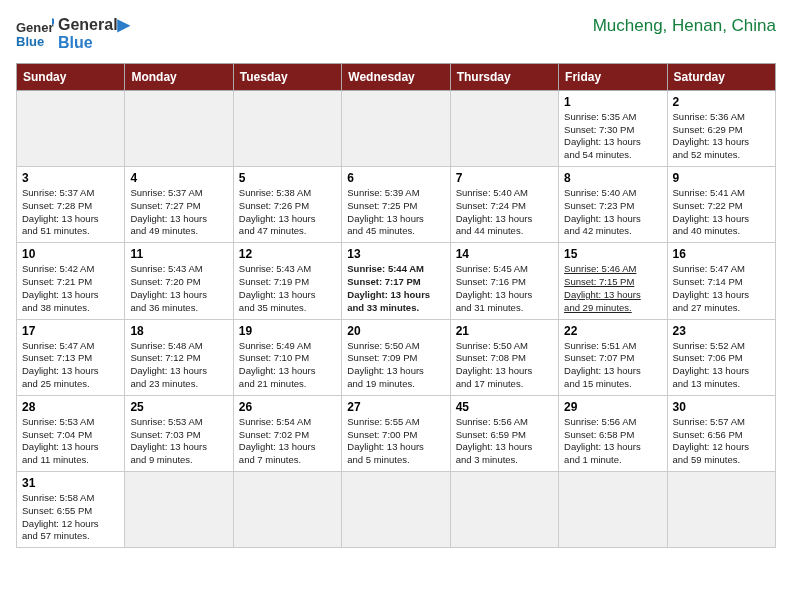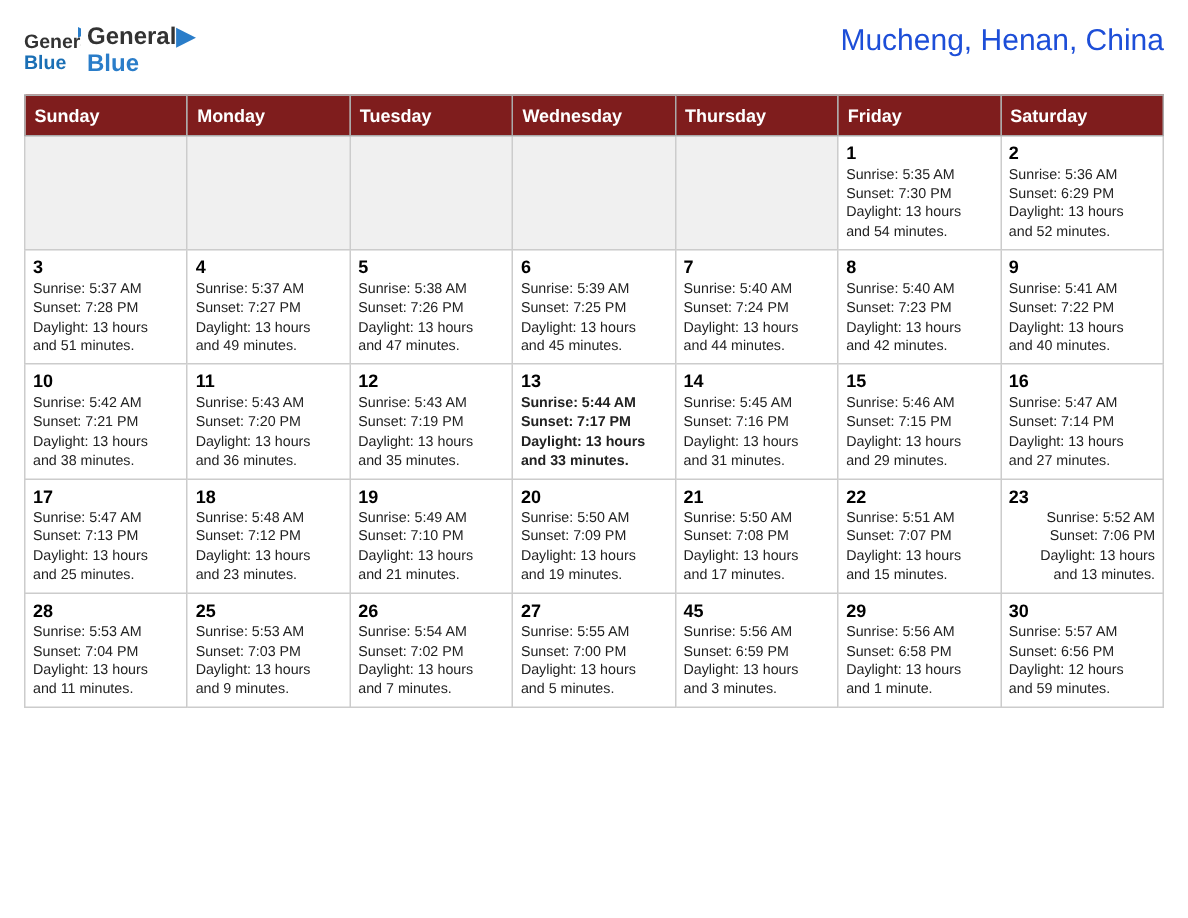--- a/index.html
+++ b/index.html
@@ -28,22 +28,22 @@
     .title-block {
       text-align: right;
     }
     .month-year {
       font-size: 32px;
       font-weight: bold;
       color: #222;
       line-height: 1.1;
     }
     .location {
-      font-size: 20px;
-      color: #1d4ed8;
+      font-size: 17px;
+      color: #15803d;
       text-align: right;
     }
     .calendar {
       width: 100%;
       border-collapse: collapse;
       font-size: 10.5px;
     }
     .calendar thead tr th {
       background-color: #7f1d1d;
       color: #fff;
@@ -219,21 +219,21 @@
         </td>
         <td>
           <span class="day-number">14</span>
           <div class="day-info" style="white-space: pre-line;">Sunrise: 5:45 AM
 Sunset: 7:16 PM
 Daylight: 13 hours
 and 31 minutes.</div>
         </td>
         <td>
           <span class="day-number">15</span>
-          <div class="day-info" style="white-space: pre-line;">Sunrise: 5:46 AM
+          <div class="day-info" style="white-space: pre-line; text-decoration: underline;">Sunrise: 5:46 AM
 Sunset: 7:15 PM
 Daylight: 13 hours
 and 29 minutes.</div>
         </td>
         <td>
           <span class="day-number">16</span>
           <div class="day-info" style="white-space: pre-line;">Sunrise: 5:47 AM
 Sunset: 7:14 PM
 Daylight: 13 hours
 and 27 minutes.</div>
@@ -277,21 +277,21 @@
         </td>
         <td>
           <span class="day-number">22</span>
           <div class="day-info" style="white-space: pre-line;">Sunrise: 5:51 AM
 Sunset: 7:07 PM
 Daylight: 13 hours
 and 15 minutes.</div>
         </td>
         <td>
           <span class="day-number">23</span>
-          <div class="day-info" style="white-space: pre-line; text-align: right;">Sunrise: 5:52 AM
+          <div class="day-info" style="white-space: pre-line;">Sunrise: 5:52 AM
 Sunset: 7:06 PM
 Daylight: 13 hours
 and 13 minutes.</div>
         </td>
       </tr>
       <tr>
         <td>
           <span class="day-number">28</span>
           <div class="day-info" style="white-space: pre-line;">Sunrise: 5:53 AM
 Sunset: 7:04 PM
@@ -334,14 +334,29 @@
 and 1 minute.</div>
         </td>
         <td>
           <span class="day-number">30</span>
           <div class="day-info" style="white-space: pre-line;">Sunrise: 5:57 AM
 Sunset: 6:56 PM
 Daylight: 12 hours
 and 59 minutes.</div>
         </td>
       </tr>
+      <tr class="last-row">
+        <td>
+          <span class="day-number">31</span>
+          <div class="day-info" style="white-space: pre-line;">Sunrise: 5:58 AM
+Sunset: 6:55 PM
+Daylight: 12 hours
+and 57 minutes.</div>
+        </td>
+        <td class="empty"></td>
+        <td class="empty"></td>
+        <td class="empty"></td>
+        <td class="empty"></td>
+        <td class="empty"></td>
+        <td class="empty"></td>
+      </tr>
     </tbody>
 </table>
 
 </body></html>

